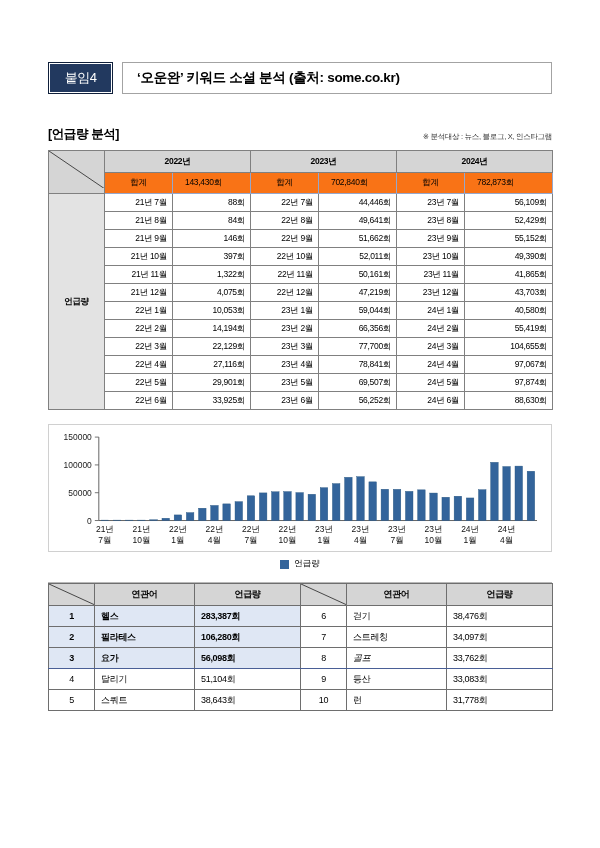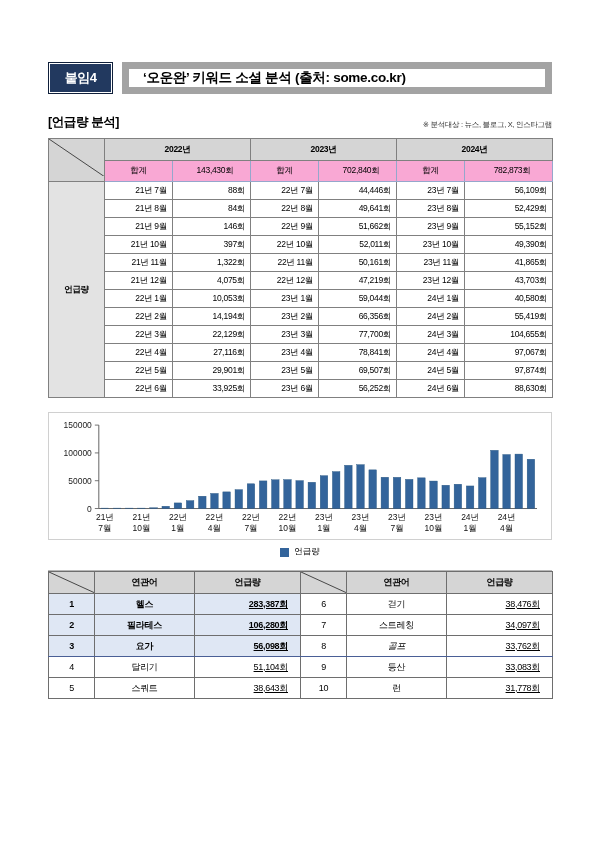--- a/index.html
+++ b/index.html
@@ -28,45 +28,45 @@
     align-items: stretch;
     margin-top: 62px;
     height: 32px;
   }
   .attach-badge {
     width: 63px;
     background: #22395f;
     border: 1px solid #0f1f3a;
     color: #ffffff;
     font-size: 13px;
-    font-weight: bold;
+    font-weight: normal;
     display: flex;
     align-items: center;
     justify-content: center;
     letter-spacing: -0.5px;
     box-shadow: 0 0 0 1px #ffffff inset;
   }
   .title-box {
     flex: 1;
     margin-left: 9px;
-    border: 7px solid #a3a3a3;
+    border: 1px solid #a3a3a3;
     display: flex;
     align-items: center;
     padding-left: 14px;
     font-size: 13.5px;
     font-weight: bold;
     letter-spacing: -0.3px;
   }
 
   
   .section-head {
     display: flex;
     align-items: flex-end;
     justify-content: space-between;
-    margin-top: 20px;
+    margin-top: 32px;
     margin-bottom: 7px;
   }
   .section-title {
     font-size: 12.5px;
     font-weight: bold;
     letter-spacing: -0.4px;
   }
   .section-note {
     font-size: 7.5px;
     color: #333333;
@@ -96,29 +96,29 @@
     height: 21px !important;
   }
   .c-corner {
     background: #d5d5d5;
     padding: 0 !important;
     position: relative;
     overflow: hidden;
   }
   .c-corner svg { position: absolute; inset: 0; }
   .c-sum {
-    background: #f9a8d4;
+    background: #f97316;
     border-color: #95a7cc !important;
     border-top: 1.4px solid #4a5f96 !important;
     font-weight: bold;
     font-size: 9px;
     height: 20px !important;
   }
   .c-sum.lbl { text-align: center; }
-  .c-sum.val { text-align: center; padding-left: 12px; }
+  .c-sum.val { text-align: left; padding-left: 12px; }
   .c-side {
     background: #e3e3e3;
     text-align: center;
     font-weight: bold !important;
     font-size: 9.5px;
     width: 56px;
   }
   .c-mon { text-align: right; padding-right: 9px; }
   .c-val { text-align: right; }
 
@@ -154,39 +154,39 @@
   
   table.kw {
     border-collapse: collapse;
     width: 100%;
     table-layout: fixed;
   }
   table.kw td {
     border: 1px solid #6e6e6e;
     font-size: 9px;
     height: 20px;
-    padding: 0 12px;
+    padding: 0 6px;
     letter-spacing: -0.3px;
   }
   .kw-head {
     background: #d5d5d5;
     text-align: center;
     font-weight: bold;
     height: 21px !important;
   }
   .kw-corner {
     background: #d5d5d5;
     padding: 0 !important;
     position: relative;
     overflow: hidden;
   }
   .kw-corner svg { position: absolute; inset: 0; }
   .kw-rank { text-align: center; }
-  .kw-word { text-align: center; }
-  .kw-cnt  { text-align: right; text-decoration: underline; }
+  .kw-word { }
+  .kw-cnt  { text-align: left; }
   tr.kw-top td {
     background: #dfe7f4;
     font-weight: bold;
   }
   tr.kw-top td.plain {
     background: #ffffff;
     font-weight: normal;
   }
   tr.kw-first td { border-top: 1.4px solid #4a5f96; }
 </style>

